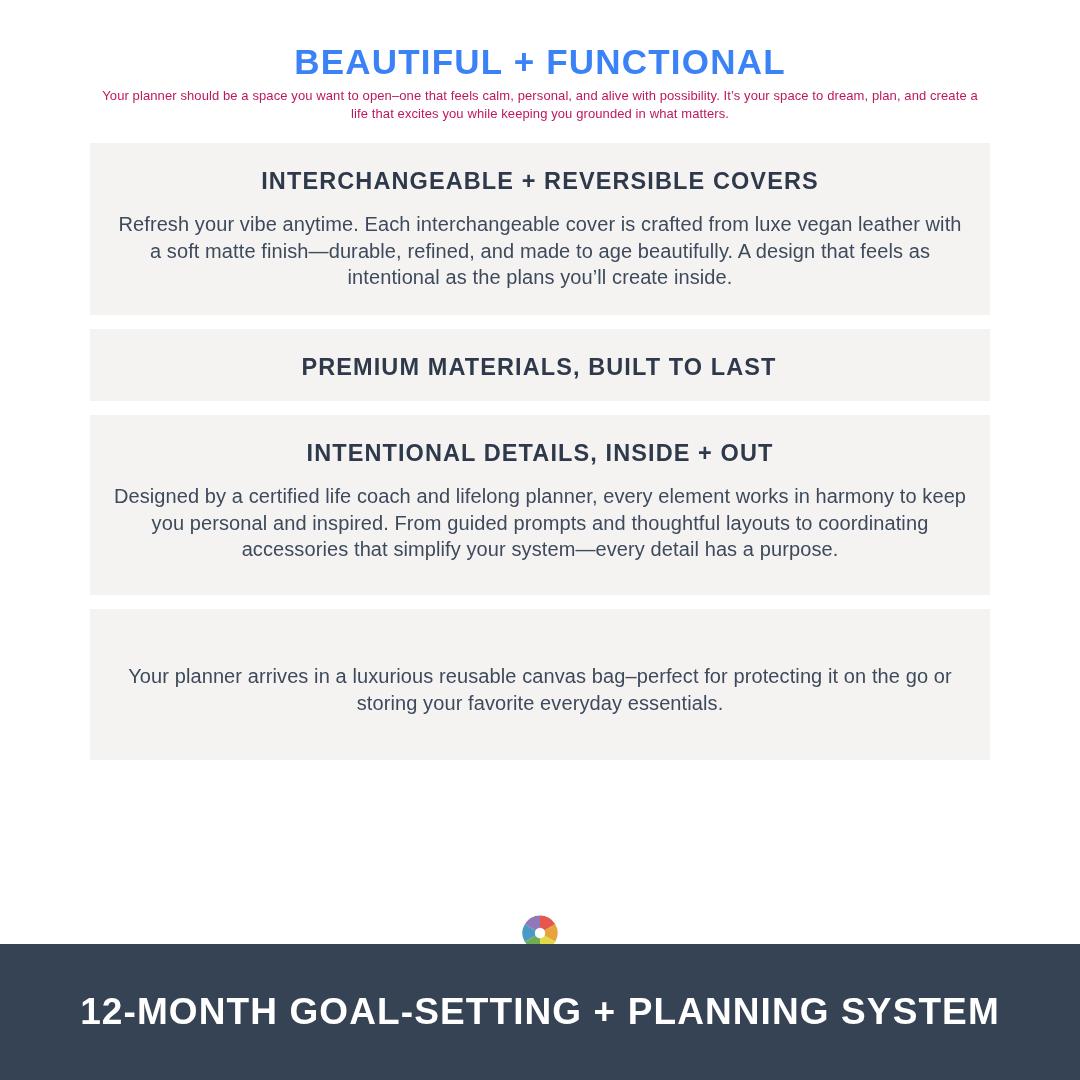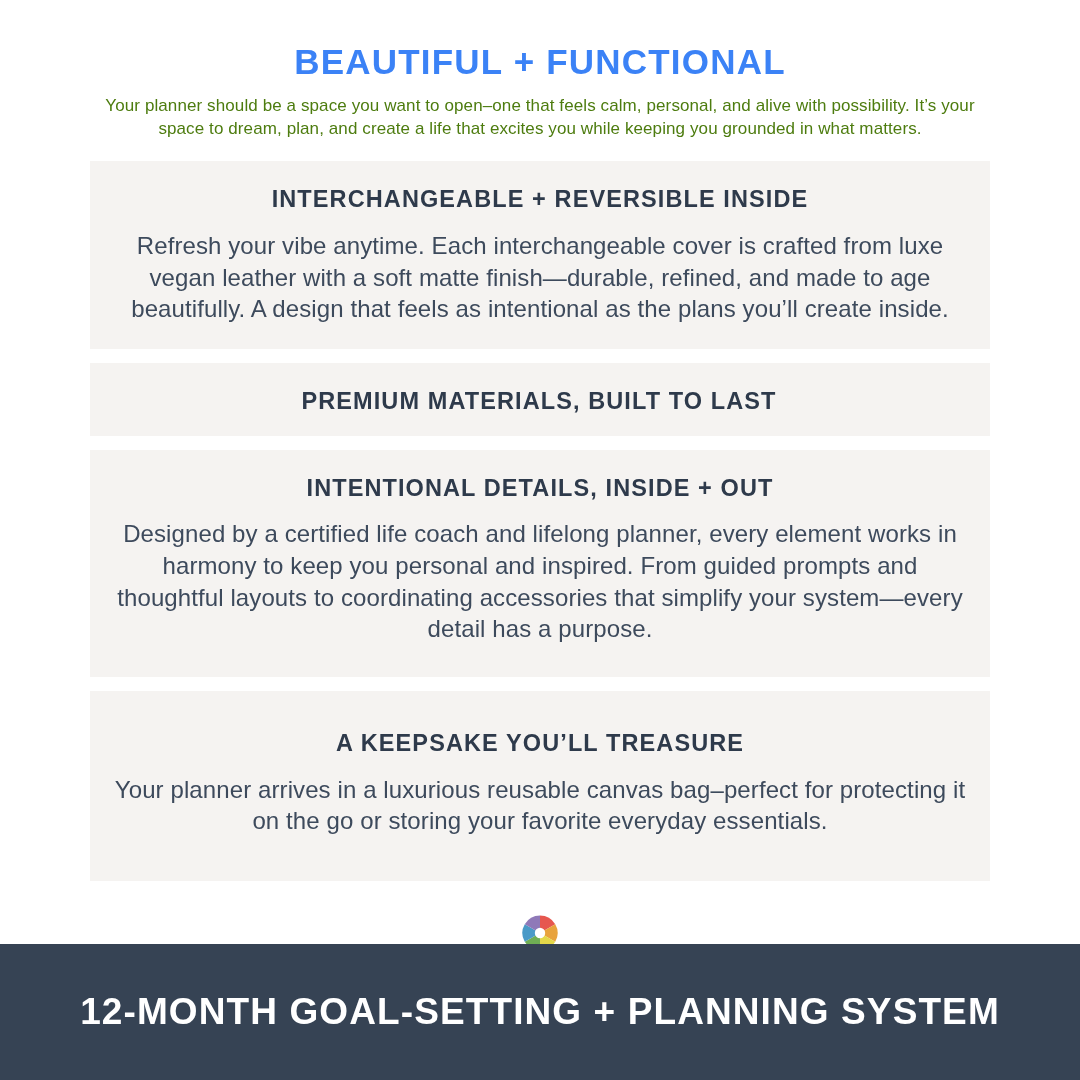--- a/index.html
+++ b/index.html
@@ -33,24 +33,24 @@
 
   .header-title {
     font-size: 35px;
     font-weight: bold;
     letter-spacing: 1.2px;
     color: #3b82f6;
     line-height: 1.15;
   }
 
   .header-body {
-    margin-top: 13px;
-    font-size: 17px;
+    margin-top: 5px;
+    font-size: 13px;
     line-height: 1.33;
-    color: #4d7c0f;
+    color: #be185d;
     padding: 0 42px;
     letter-spacing: 0.1px;
   }
 
   
   .cards {
     margin-top: 21px;
     display: flex;
     flex-direction: column;
   }
@@ -67,21 +67,21 @@
   .card-title {
     font-size: 23.5px;
     font-weight: bold;
     letter-spacing: 1.1px;
     color: #2e3a4b;
     line-height: 1.2;
   }
 
   .card-body {
     margin-top: 16px;
-    font-size: 24px;
+    font-size: 20px;
     line-height: 1.33;
     color: #3d4a5c;
     letter-spacing: 0.1px;
   }
 
   
   .card.card-covers { padding-top: 24px; padding-bottom: 24px; }
   .card.card-materials { padding-top: 24px; padding-bottom: 20px; padding-left: 20px; }
   .card.card-details { padding-top: 24px; padding-bottom: 32px; }
   .card.card-keepsake { padding-top: 38px; padding-bottom: 44px; }
@@ -131,35 +131,34 @@
 <div class="page">
 
   <div class="header">
     <div class="header-title">BEAUTIFUL + FUNCTIONAL</div>
     <div class="header-body">Your planner should be a space you want to open–one that feels calm, personal, and alive with possibility. It’s your space to dream, plan, and create a life that excites you while keeping you grounded in what matters.</div>
   </div>
 
   <div class="cards">
 
     <div class="card card-covers">
-      <div class="card-title">INTERCHANGEABLE + REVERSIBLE INSIDE</div>
+      <div class="card-title">INTERCHANGEABLE + REVERSIBLE COVERS</div>
       <div class="card-body">Refresh your vibe anytime. Each interchangeable cover is crafted from luxe vegan leather with a soft matte finish—durable, refined, and made to age beautifully. A design that feels as intentional as the plans you’ll create inside.</div>
     </div>
 
     <div class="card card-materials">
       <div class="card-title">PREMIUM MATERIALS, BUILT TO LAST</div>
     </div>
 
     <div class="card card-details">
       <div class="card-title">INTENTIONAL DETAILS, INSIDE + OUT</div>
       <div class="card-body">Designed by a certified life coach and lifelong planner, every element works in harmony to keep you personal and inspired. From guided prompts and thoughtful layouts to coordinating accessories that simplify your system—every detail has a purpose.</div>
     </div>
 
     <div class="card card-keepsake">
-      <div class="card-title">A KEEPSAKE YOU’LL TREASURE</div>
       <div class="card-body">Your planner arrives in a luxurious reusable canvas bag–perfect for protecting it on the go or storing your favorite everyday essentials.</div>
     </div>
 
   </div>
 
   <div class="logo-wrap">
     <svg class="colorwheel" viewBox="0 0 100 100">
       <g>
         <path d="M50 50 L50 6 A44 44 0 0 1 88.1 28 Z" fill="#e6574f"></path>
         <path d="M50 50 L88.1 28 A44 44 0 0 1 88.1 72 Z" fill="#e8a33d"></path>

